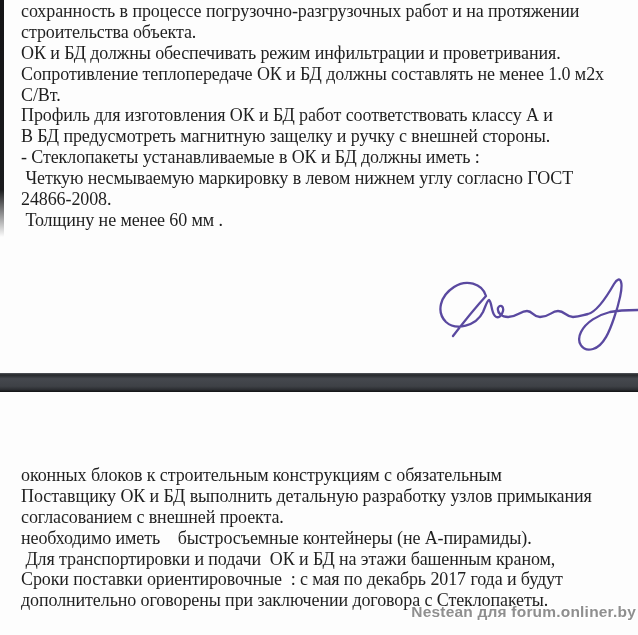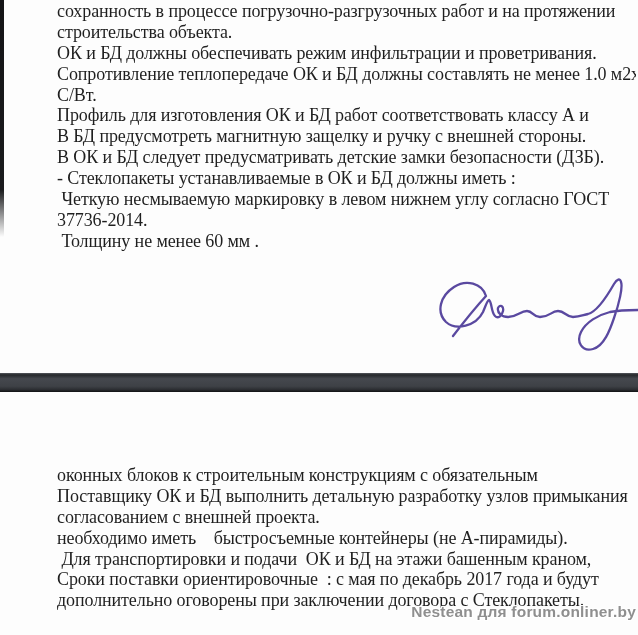--- a/index.html
+++ b/index.html
@@ -17,21 +17,20 @@
     width:615px;
     color:#1f1f1f;
     font-size:18px;
     line-height:20.9px;
     letter-spacing:-0.1px;
   }
   .scan-text .line{
     white-space:pre;      
     overflow:hidden;
     height:20.9px;
-    margin-left:36px;
   }
   #page1-text{top:1px;}
   #page2-text{top:465px;}
 
   
   #left-edge-artifact{
     position:absolute;
     left:0;top:0;width:4px;height:237px;
     background:linear-gradient(to bottom,#141416 0%,#1a1b1d 80%,rgba(26,27,29,0) 100%);
   }
@@ -78,24 +77,23 @@
   <div id="left-edge-artifact"></div>
 
   <div id="page1-text" class="scan-text">
       <div class="line">сохранность в процессе погрузочно-разгрузочных работ и на протяжении</div>
       <div class="line">строительства объекта.</div>
       <div class="line">ОК и БД должны обеспечивать режим инфильтрации и проветривания.</div>
       <div class="line">Сопротивление теплопередаче ОК и БД должны составлять не менее 1.0 м2х</div>
       <div class="line">С/Вт.</div>
       <div class="line">Профиль для изготовления ОК и БД работ соответствовать классу А и</div>
       <div class="line">В БД предусмотреть магнитную защелку и ручку с внешней стороны.</div>
-      <div class="line">В ОК и БД следует предусматривать детские замки безопасности (ДЗБ).</div>
       <div class="line">- Стеклопакеты устанавливаемые в ОК и БД должны иметь :</div>
       <div class="line"> Четкую несмываемую маркировку в левом нижнем углу согласно ГОСТ</div>
-      <div class="line">37736-2014.</div>
+      <div class="line">24866-2008.</div>
       <div class="line"> Толщину не менее 60 мм .</div>
     </div>
 
   <svg id="signature-svg" viewBox="0 0 210 98">
     <path fill="none" stroke="#5a49a0" stroke-width="2.3" stroke-linecap="round" stroke-linejoin="round" d="M 23 68
              C 33 55, 45 40, 56 28
              C 52 15, 36 11, 24 19
              C 10 28, 6 44, 16 54
              C 26 63, 46 58, 53 44
              C 56 37, 57 33, 59 32

